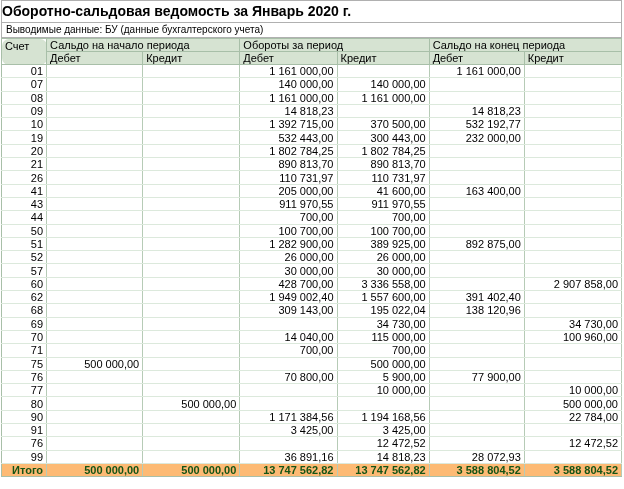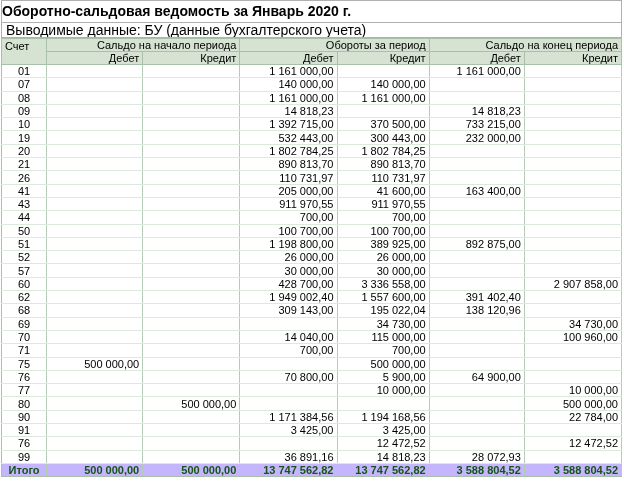--- a/index.html
+++ b/index.html
@@ -15,52 +15,52 @@
 
   .title-row {
     border: 1px solid #b0b0b0;
     height: 23px; line-height: 21px;
     font-size: 14px; font-weight: bold; color: #000;
     white-space: nowrap; overflow: hidden;
   }
   .subtitle-row {
     border: 1px solid #b0b0b0; border-top: none;
     height: 15px; line-height: 14px;
-    font-size: 14px; color: #000;
+    font-size: 10px; color: #000;
     padding-left: 4px;
     white-space: nowrap; overflow: hidden;
   }
 
   table.osv {
     border-collapse: collapse;
     table-layout: fixed;
     width: 621px;
     font-size: 11px;
   }
   table.osv th, table.osv td {
     border: 1px solid #b6cbb6;
     padding: 0 3px;
     overflow: hidden; white-space: nowrap;
     height: 13.3px; line-height: 12px;
     vertical-align: middle;
   }
   table.osv thead th {
     background: #d6e3d2;
     font-weight: normal; color: #000;
-    text-align: right;
+    text-align: left;
     border-color: #a8bfa8;
     height: 13px;
   }
-  table.osv thead th.acct-head { text-align: left; vertical-align: top; padding-top: 1px; }
-  table.osv td.acct { text-align: center; color: #000; border-left-color: #a8bfa8; }
+  table.osv thead th.acct-head { text-align: left; vertical-align: top; padding-top: 1px; border-radius: 7px; }
+  table.osv td.acct { text-align: right; color: #000; border-left-color: #a8bfa8; }
   table.osv td.num { text-align: right; color: #000; }
   table.osv td { border-top-color: #dce9dc; border-bottom-color: #dce9dc; }
   table.osv td.col-sep { border-left-color: #b6cbb6; }
   table.osv tr.total td {
-    background: #c4b5fd;
+    background: #fdba74;
     color: #155415; font-weight: bold;
     border-top-color: #a8bfa8; border-bottom-color: #a8bfa8;
   }
   table.osv { border: 1px solid #a8bfa8; }
 </style>
 </head>
 <body>
 
 <div class="page">
   <div class="report">
@@ -130,21 +130,21 @@
             <td class="num col-sep"></td>
             <td class="num col-sep">14 818,23</td>
             <td class="num col-sep"></td>
           </tr>
           <tr>
             <td class="acct">10</td>
             <td class="num col-sep"></td>
             <td class="num col-sep"></td>
             <td class="num col-sep">1 392 715,00</td>
             <td class="num col-sep">370 500,00</td>
-            <td class="num col-sep">733 215,00</td>
+            <td class="num col-sep">532 192,77</td>
             <td class="num col-sep"></td>
           </tr>
           <tr>
             <td class="acct">19</td>
             <td class="num col-sep"></td>
             <td class="num col-sep"></td>
             <td class="num col-sep">532 443,00</td>
             <td class="num col-sep">300 443,00</td>
             <td class="num col-sep">232 000,00</td>
             <td class="num col-sep"></td>
@@ -209,21 +209,21 @@
             <td class="num col-sep"></td>
             <td class="num col-sep">100 700,00</td>
             <td class="num col-sep">100 700,00</td>
             <td class="num col-sep"></td>
             <td class="num col-sep"></td>
           </tr>
           <tr>
             <td class="acct">51</td>
             <td class="num col-sep"></td>
             <td class="num col-sep"></td>
-            <td class="num col-sep">1 198 800,00</td>
+            <td class="num col-sep">1 282 900,00</td>
             <td class="num col-sep">389 925,00</td>
             <td class="num col-sep">892 875,00</td>
             <td class="num col-sep"></td>
           </tr>
           <tr>
             <td class="acct">52</td>
             <td class="num col-sep"></td>
             <td class="num col-sep"></td>
             <td class="num col-sep">26 000,00</td>
             <td class="num col-sep">26 000,00</td>
@@ -301,21 +301,21 @@
             <td class="num col-sep">500 000,00</td>
             <td class="num col-sep"></td>
             <td class="num col-sep"></td>
           </tr>
           <tr>
             <td class="acct">76</td>
             <td class="num col-sep"></td>
             <td class="num col-sep"></td>
             <td class="num col-sep">70 800,00</td>
             <td class="num col-sep">5 900,00</td>
-            <td class="num col-sep">64 900,00</td>
+            <td class="num col-sep">77 900,00</td>
             <td class="num col-sep"></td>
           </tr>
           <tr>
             <td class="acct">77</td>
             <td class="num col-sep"></td>
             <td class="num col-sep"></td>
             <td class="num col-sep"></td>
             <td class="num col-sep">10 000,00</td>
             <td class="num col-sep"></td>
             <td class="num col-sep">10 000,00</td>

